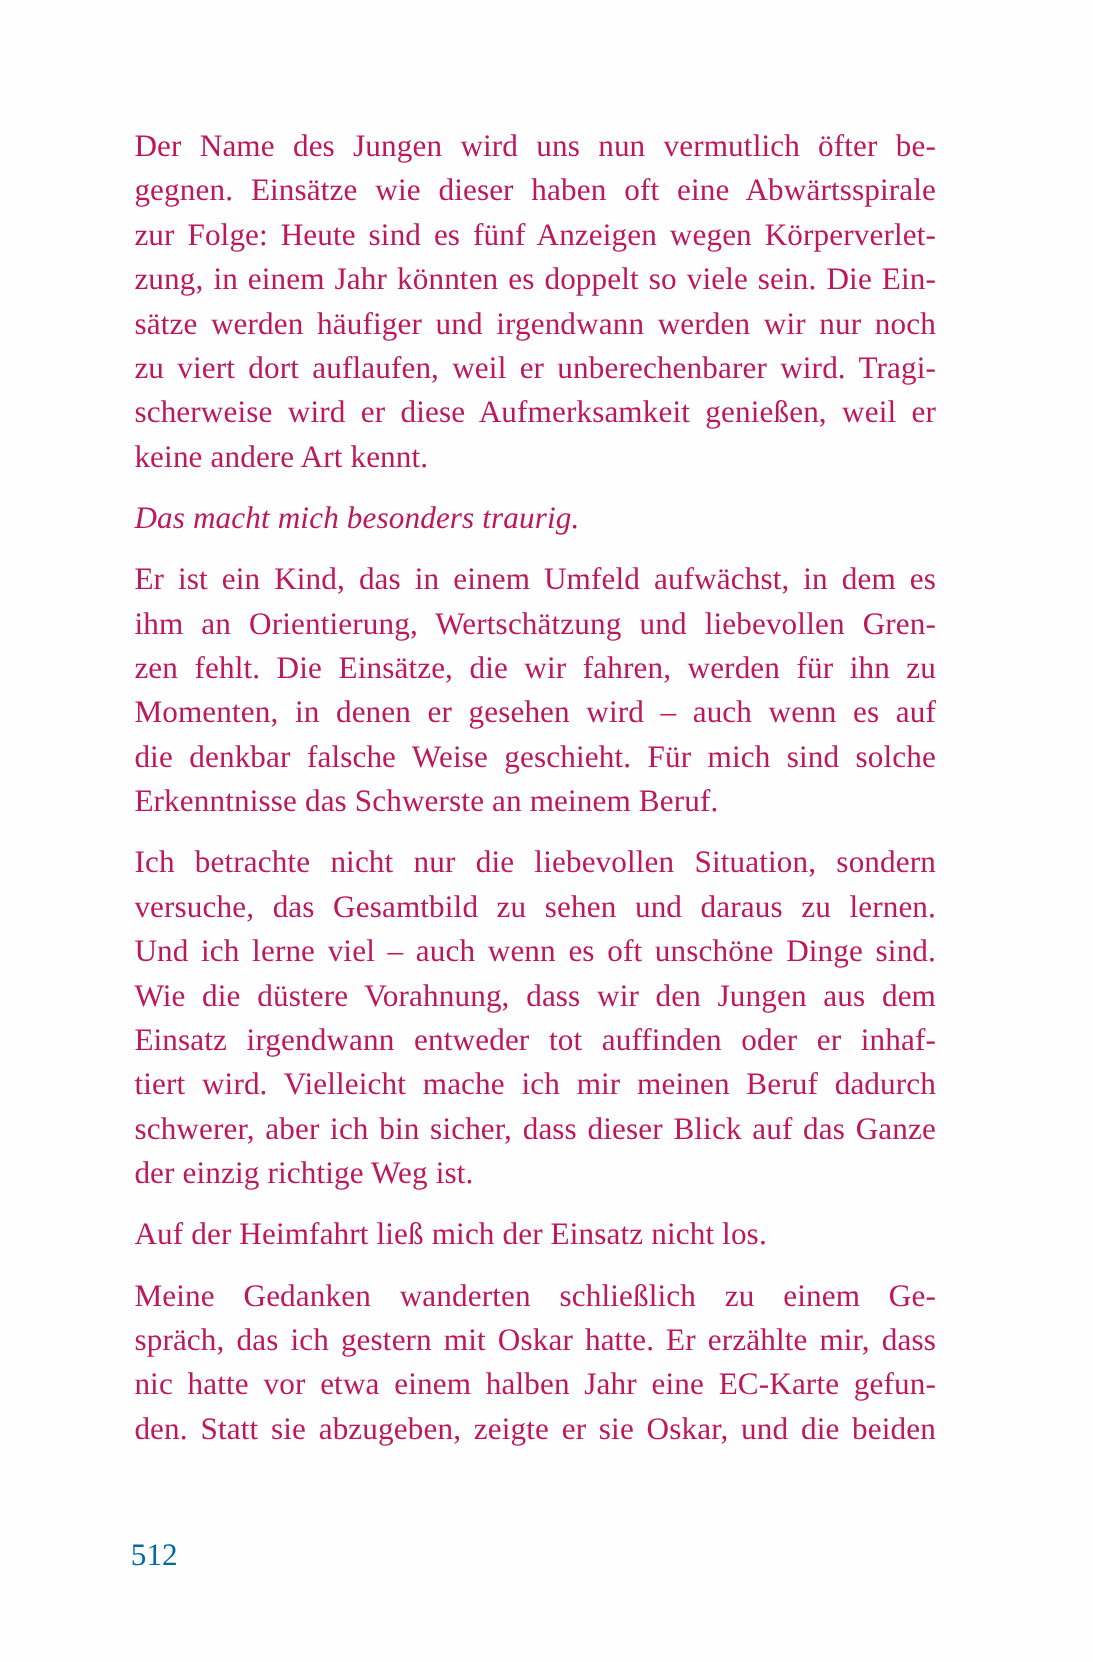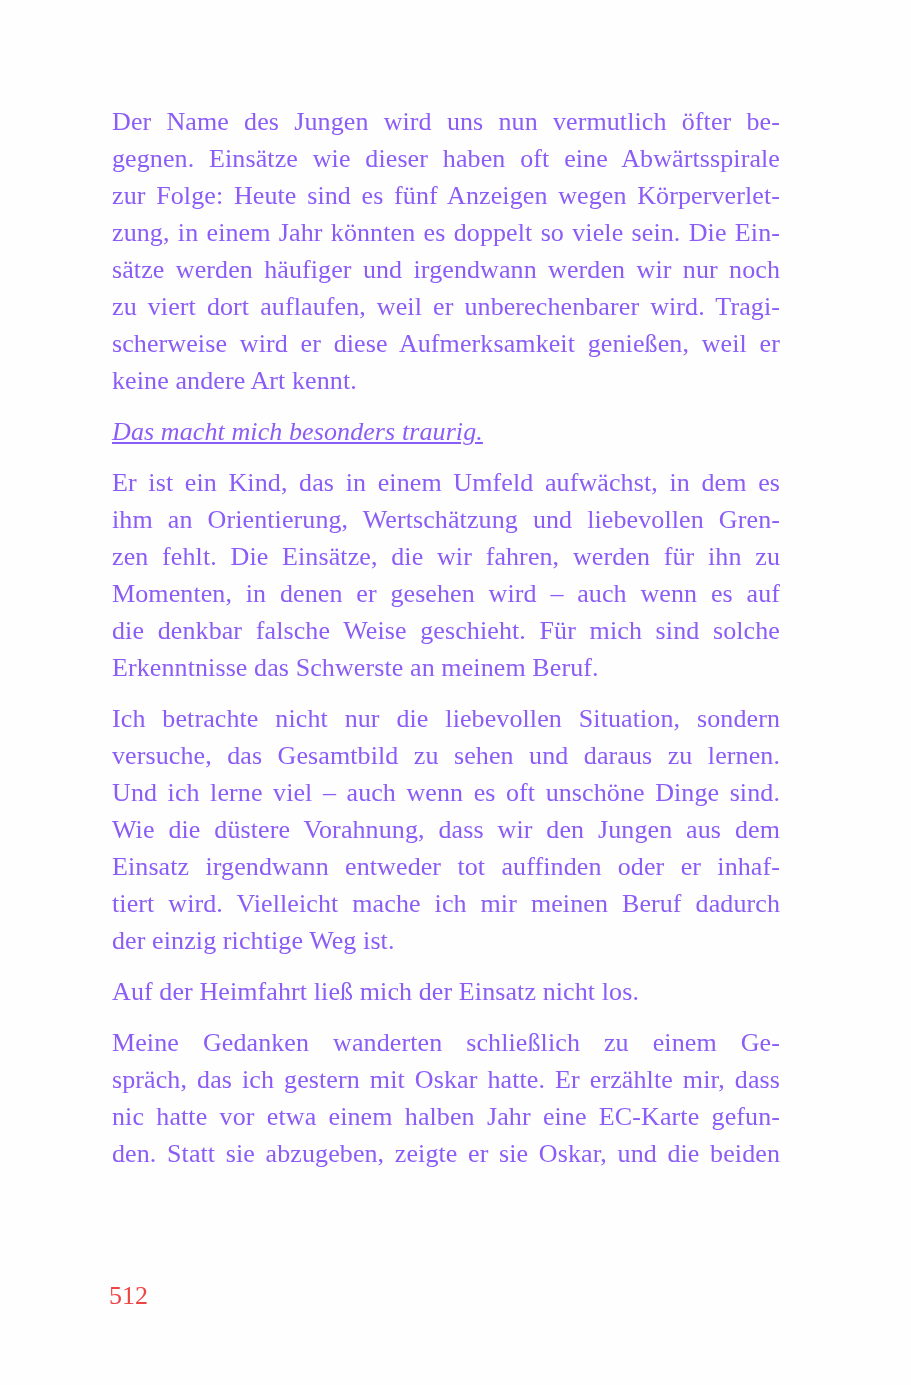--- a/index.html
+++ b/index.html
@@ -40,36 +40,35 @@
     text-align: justify;
     text-align-last: justify;
     text-justify: inter-word;
     white-space: normal;
   }
   .para .line.last {
     text-align-last: left;
   }
   .para.italic {
     font-style: italic;
-    text-decoration: underline;
   }
   .page-number {
     position: absolute;
     left: 109px;
     top: 1277px;
     font-size: 26px;
     line-height: 37px;
     color: #2c2a28;
   }
 </style>
 </head>
 <body>
 
 <div class="page" style="background: rgb(254, 254, 254);">
-  <main class="text-block" style="color: #8b5cf6;">
+  <main class="text-block" style="color: #be185d;">
       <p class="para">
         <span class="line">Der Name des Jungen wird uns nun vermutlich öfter be-</span>
         <span class="line">gegnen. Einsätze wie dieser haben oft eine Abwärtsspirale</span>
         <span class="line">zur Folge: Heute sind es fünf Anzeigen wegen Körperverlet-</span>
         <span class="line">zung, in einem Jahr könnten es doppelt so viele sein. Die Ein-</span>
         <span class="line">sätze werden häufiger und irgendwann werden wir nur noch</span>
         <span class="line">zu viert dort auflaufen, weil er unberechenbarer wird. Tragi-</span>
         <span class="line">scherweise wird er diese Aufmerksamkeit genießen, weil er</span>
         <span class="line last">keine andere Art kennt.</span>
       </p>
@@ -84,26 +83,27 @@
         <span class="line">die denkbar falsche Weise geschieht. Für mich sind solche</span>
         <span class="line last">Erkenntnisse das Schwerste an meinem Beruf.</span>
       </p>
       <p class="para">
         <span class="line">Ich betrachte nicht nur die liebevollen Situation, sondern</span>
         <span class="line">versuche, das Gesamtbild zu sehen und daraus zu lernen.</span>
         <span class="line">Und ich lerne viel – auch wenn es oft unschöne Dinge sind.</span>
         <span class="line">Wie die düstere Vorahnung, dass wir den Jungen aus dem</span>
         <span class="line">Einsatz irgendwann entweder tot auffinden oder er inhaf-</span>
         <span class="line">tiert wird. Vielleicht mache ich mir meinen Beruf dadurch</span>
+        <span class="line">schwerer, aber ich bin sicher, dass dieser Blick auf das Ganze</span>
         <span class="line last">der einzig richtige Weg ist.</span>
       </p>
       <p class="para">
         <span class="line last">Auf der Heimfahrt ließ mich der Einsatz nicht los.</span>
       </p>
       <p class="para">
         <span class="line">Meine Gedanken wanderten schließlich zu einem Ge-</span>
         <span class="line">spräch, das ich gestern mit Oskar hatte. Er erzählte mir, dass</span>
         <span class="line">nic hatte vor etwa einem halben Jahr eine EC-Karte gefun-</span>
         <span class="line">den. Statt sie abzugeben, zeigte er sie Oskar, und die beiden</span>
       </p>
     </main>
-  <div class="page-number" style="color: #ef4444;">512</div>
+  <div class="page-number" style="color: #0369a1;">512</div>
 </div>
 
 </body></html>

